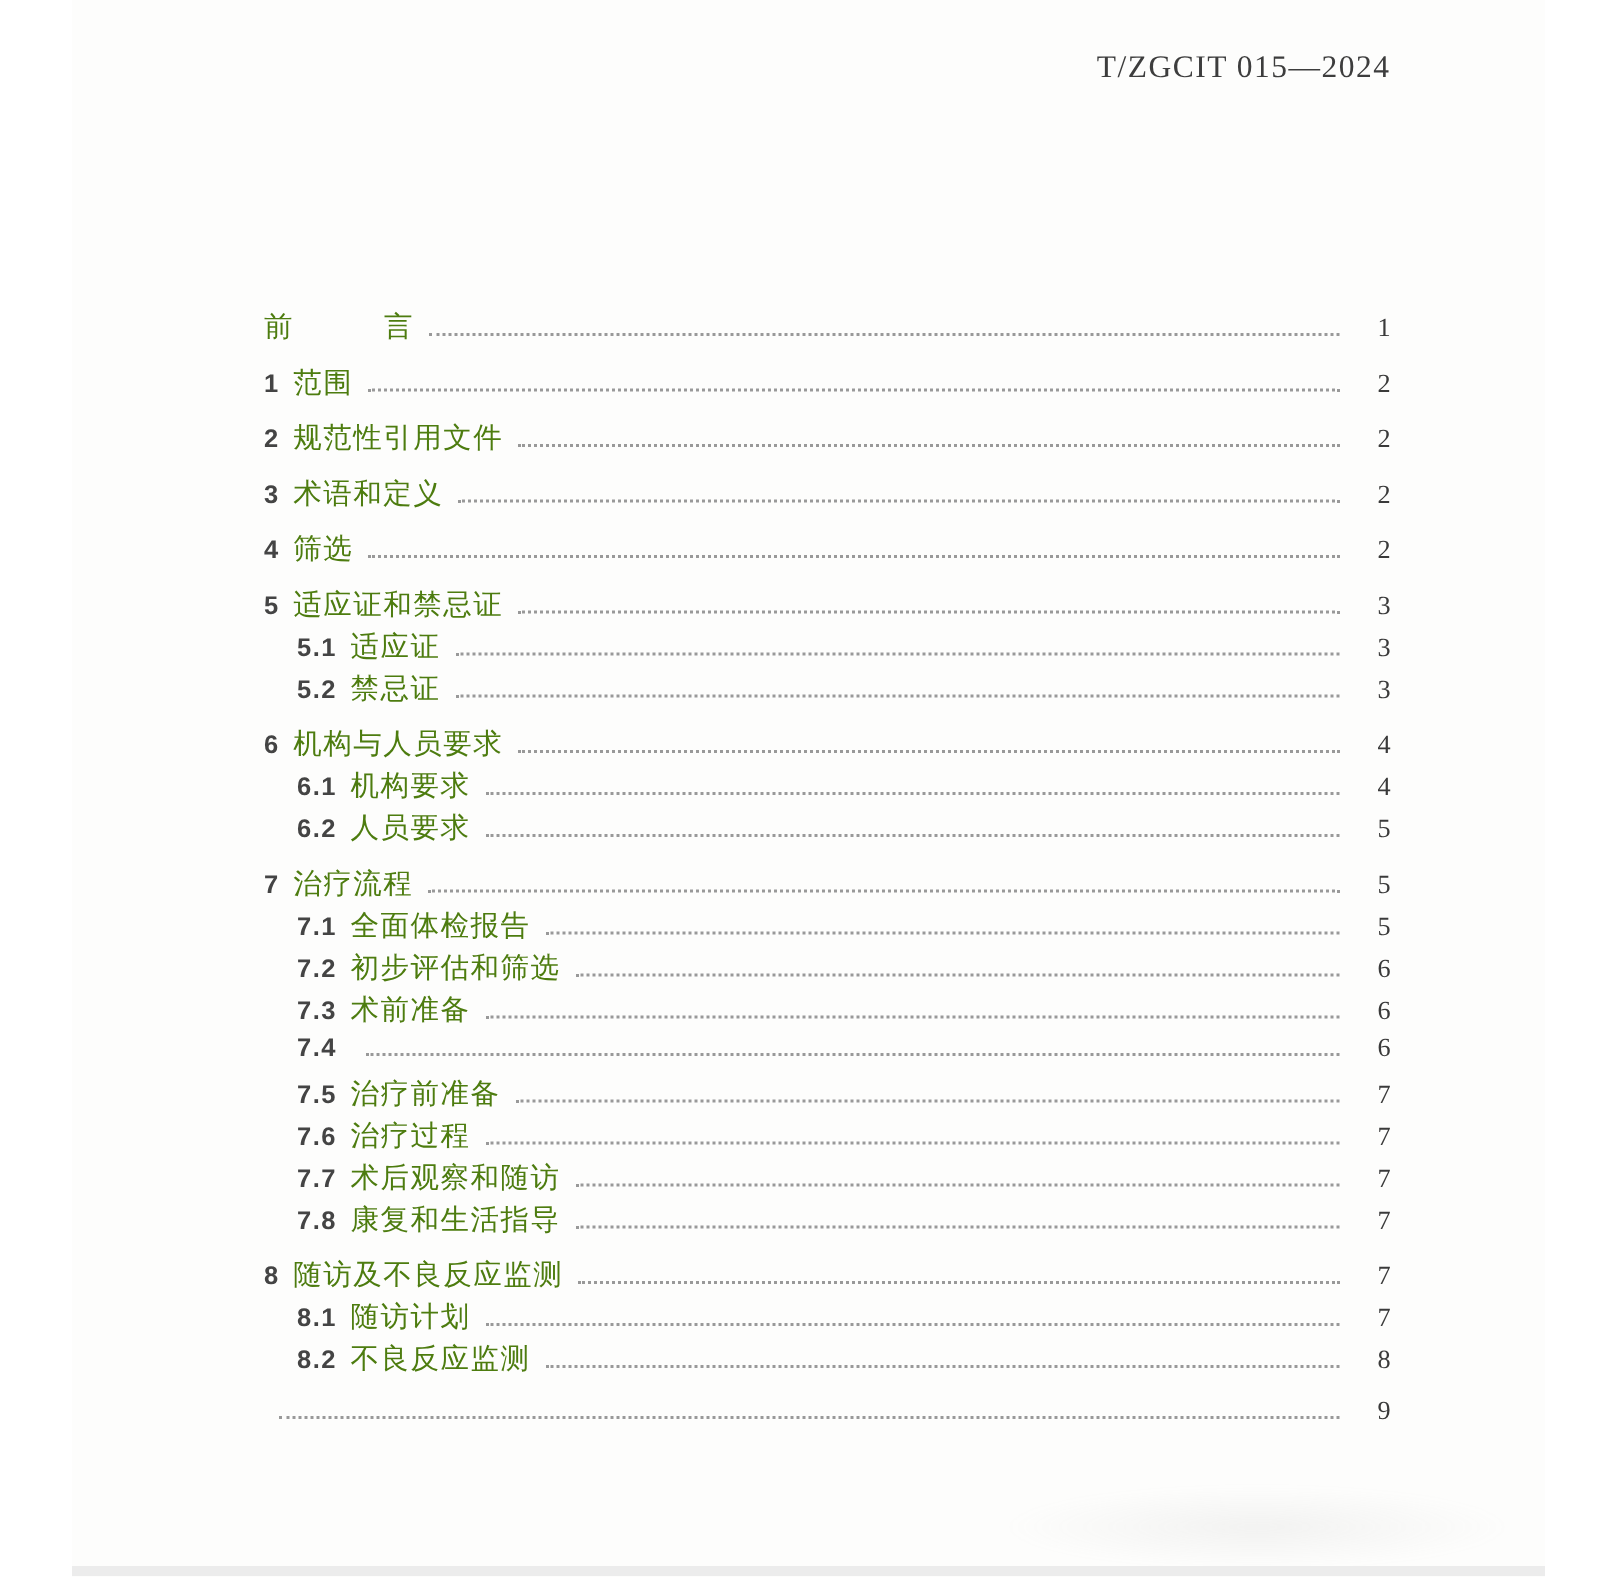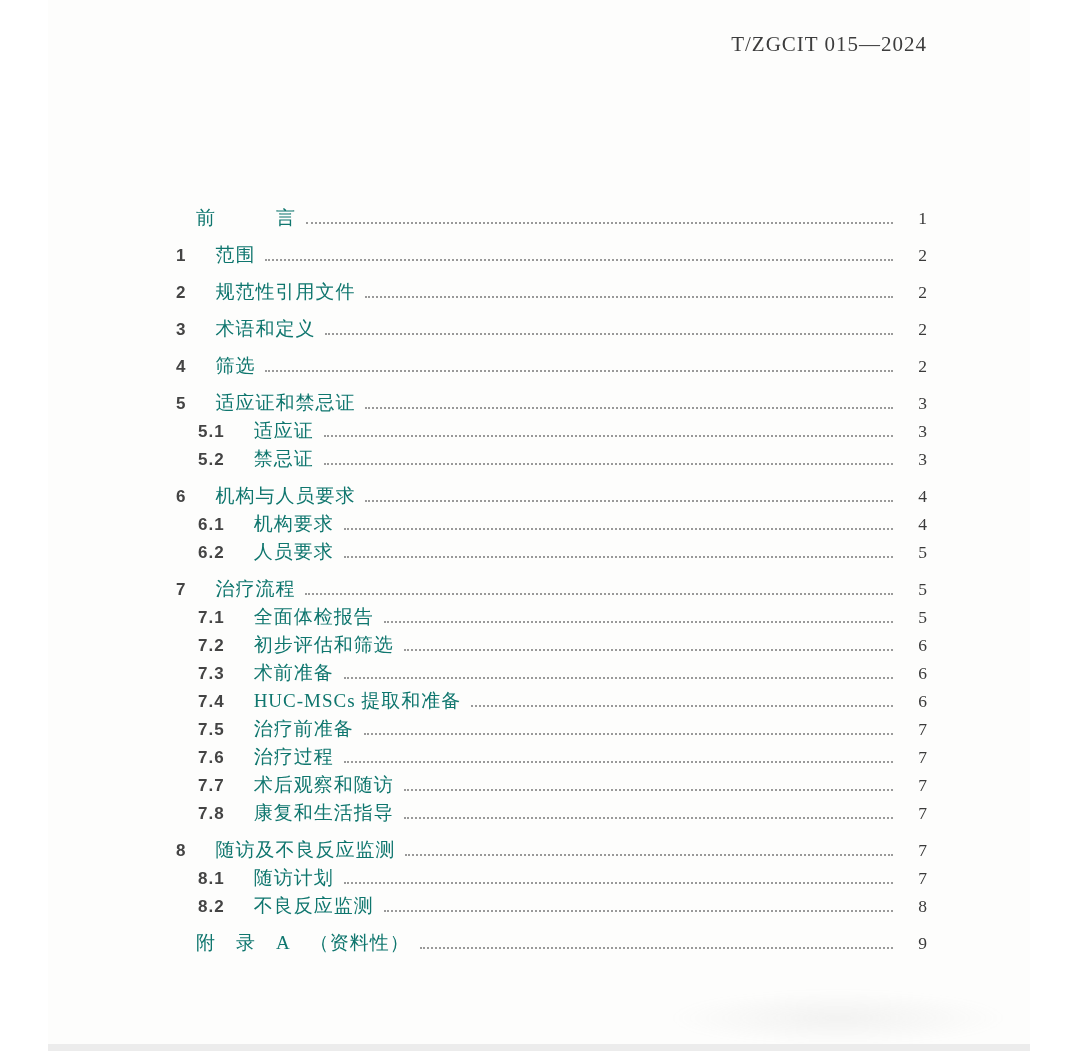--- a/index.html
+++ b/index.html
@@ -58,23 +58,22 @@
   .toc-row .num {
     font-family: "Liberation Sans", "DejaVu Sans", sans-serif;
     font-weight: bold;
     font-size: 17px;
     color: #444444;
     margin-right: 9px;
     letter-spacing: 1px;
   }
   .toc-row .num:empty { display: none; }
   .toc-row .label {
-    color: #0f766e;
+    color: #4d7c0f;
     letter-spacing: 1px;
-    margin-left: 20px;
   }
   .toc-row .dots {
     flex: 1 1 auto;
     min-width: 20px;
     border-bottom: 2px dotted #999999;
     margin: 0 8px 4px 10px;
   }
   .toc-row .page-num {
     min-width: 26px;
     text-align: right;
@@ -194,21 +193,20 @@
     <span class="page-num">6</span>
   </div>
       <div class="toc-row l2">
     <span class="num">7.3</span>
     <span class="label">术前准备</span>
     <span class="dots"></span>
     <span class="page-num">6</span>
   </div>
       <div class="toc-row l2">
     <span class="num">7.4</span>
-    <span class="label">HUC-MSCs 提取和准备</span>
     <span class="dots"></span>
     <span class="page-num">6</span>
   </div>
       <div class="toc-row l2">
     <span class="num">7.5</span>
     <span class="label">治疗前准备</span>
     <span class="dots"></span>
     <span class="page-num">7</span>
   </div>
       <div class="toc-row l2">
@@ -242,21 +240,20 @@
     <span class="page-num">7</span>
   </div>
       <div class="toc-row l2">
     <span class="num">8.2</span>
     <span class="label">不良反应监测</span>
     <span class="dots"></span>
     <span class="page-num">8</span>
   </div>
       <div class="toc-row l1">
 
-    <span class="label">附　录　A　（资料性）</span>
     <span class="dots"></span>
     <span class="page-num">9</span>
   </div>
     </div>
 
   <div class="watermark"></div>
   <div class="bottom-strip"></div>
 </div>
 
 </body></html>

